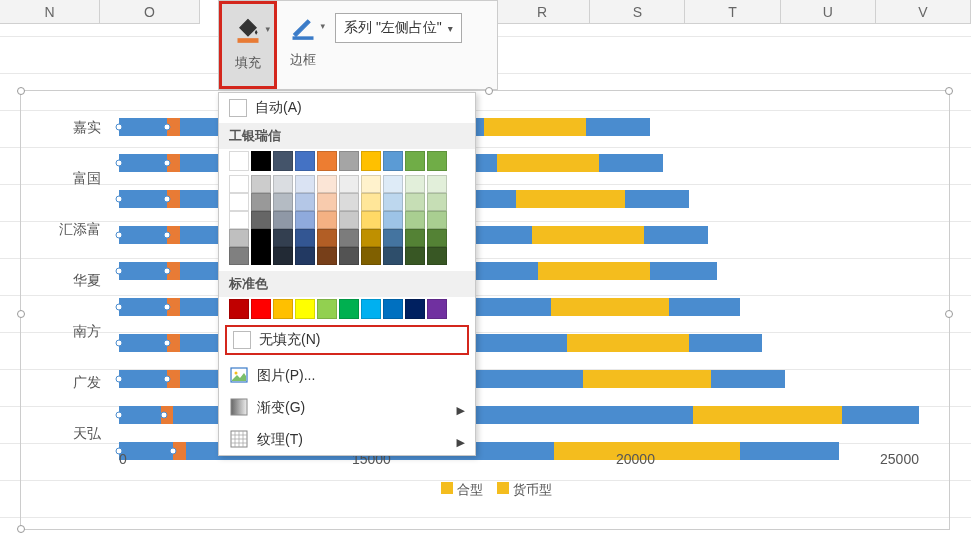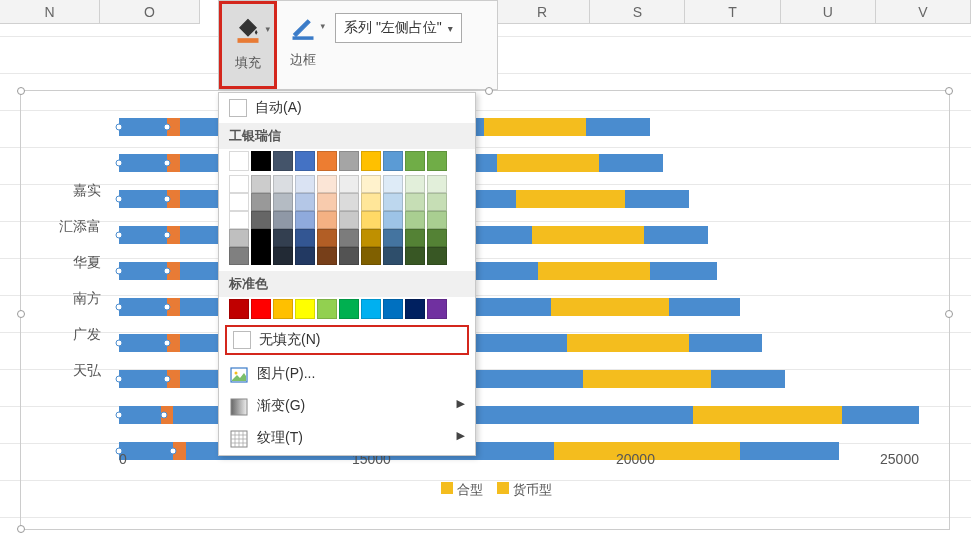--- a/index.html
+++ b/index.html
@@ -18,39 +18,39 @@
 .tool-caret { font-size: 9px; color: #666; position: absolute; right: -2px; top: 16px; }
 .tool-label { font-size: 13px; color: #555; }
 .fill-group { background: #dcdcdc; border: 3px solid #d4261c; }
 .series-box { margin: 12px 6px 0 6px; height: 30px; border: 1px solid #aaa; background: #fff; display: flex; align-items: center; padding: 0 8px; font-size: 14px; }
 .series-box .caret { margin-left: 6px; font-size: 10px; color: #555; }
 
 
 .chart-area { position: absolute; top: 90px; left: 20px; width: 930px; height: 440px; border: 1px solid #ccc; }
 .chart-handle { position: absolute; width: 8px; height: 8px; background: #fff; border: 1px solid #999; border-radius: 50%; }
 .chart-inner { position: absolute; top: 18px; left: 20px; right: 20px; bottom: 36px; }
-.y-labels { position: absolute; left: 0; top: 0; bottom: 42px; width: 68px; display: flex; flex-direction: column; justify-content: center; }
+.y-labels { position: absolute; left: 0; top: 0; bottom: 42px; width: 68px; display: flex; flex-direction: column; justify-content: space-between; }
 .y-label { text-align: right; font-size: 14px; color: #555; padding-right: 8px; height: 36px; line-height: 36px; }
 .bars-container { position: absolute; left: 78px; right: 10px; top: 0; bottom: 42px; }
 .bar-row { height: 36px; display: flex; align-items: center; position: relative; }
 .seg { height: 18px; display: inline-block; position: relative; }
 .seg.placeholder { background: #4a8ccf; }
 .seg.a { background: #e87b35; }
 .seg.b { background: #4a8ccf; }
 .seg.c { background: #f4bd1e; }
 .seg.d { background: #4a8ccf; }
 .sel-handle { position: absolute; width: 7px; height: 7px; background: #fff; border: 1px solid #4a8ccf; border-radius: 50%; top: 50%; transform: translate(-50%, -50%); z-index: 3; }
 .x-axis { position: absolute; left: 78px; right: 10px; bottom: 18px; height: 24px; display: flex; justify-content: space-between; }
 .x-tick { font-size: 14px; color: #555; }
 .legend { position: absolute; bottom: -6px; left: 400px; display: flex; gap: 14px; font-size: 13px; color: #555; align-items: center; }
 .legend-sw { width: 12px; height: 12px; display: inline-block; margin-right: 4px; }
 
 
 .picker { position: absolute; top: 92px; left: 218px; width: 258px; background: #fff; border: 1px solid #c8c8c8; box-shadow: 2px 2px 6px rgba(0,0,0,0.2); z-index: 10; }
-.picker-row { display: flex; align-items: flex-start; padding: 6px 10px; gap: 8px; font-size: 14px; color: #333; }
+.picker-row { display: flex; align-items: flex-end; padding: 6px 10px; gap: 8px; font-size: 14px; color: #333; }
 .picker-hdr { background: #f0f0f0; padding: 4px 10px; font-size: 13px; font-weight: bold; color: #555; }
 .swatch-strip { display: flex; gap: 2px; padding: 2px 10px; }
 .sw { width: 20px; height: 20px; border: 1px solid rgba(0,0,0,0.15); }
 .theme-shades { padding: 2px 10px 6px; display: flex; gap: 2px; }
 .shade-col { display: flex; flex-direction: column; }
 .shade-col .sw { height: 18px; }
 .nofill-row { border: 2px solid #d4261c; margin: 4px 6px; padding: 4px 6px; }
 .auto-sw { width: 18px; height: 18px; border: 1px solid #bbb; background: #fff; }
 .menu-icon { width: 20px; height: 20px; display: flex; align-items: center; justify-content: center; }
 .menu-arrow { margin-left: auto; color: #444; font-size: 11px; }
@@ -124,20 +124,21 @@
   <div class="chart-handle" style="top:-4px;left:-4px"></div>
   <div class="chart-handle" style="top:-4px;right:-4px"></div>
   <div class="chart-handle" style="bottom:-4px;left:-4px"></div>
   <div class="chart-handle" style="top:-4px;left:50%"></div>
   <div class="chart-handle" style="left:-4px;top:50%"></div>
   <div class="chart-handle" style="right:-4px;top:50%"></div>
 
   <div class="chart-inner">
     <div class="y-labels" id="ylabels">
         <div class="y-label">嘉实</div>
+        <div class="y-label">富国</div>
         <div class="y-label">汇添富</div>
         <div class="y-label">华夏</div>
         <div class="y-label">南方</div>
         <div class="y-label">广发</div>
         <div class="y-label">天弘</div>
       </div>
     <div class="bars-container" id="bars">
         <div class="bar-row">
           <span class="seg placeholder" style="width: 6%;"></span>
           <span class="sel-handle" style="left: 0%;"></span>

